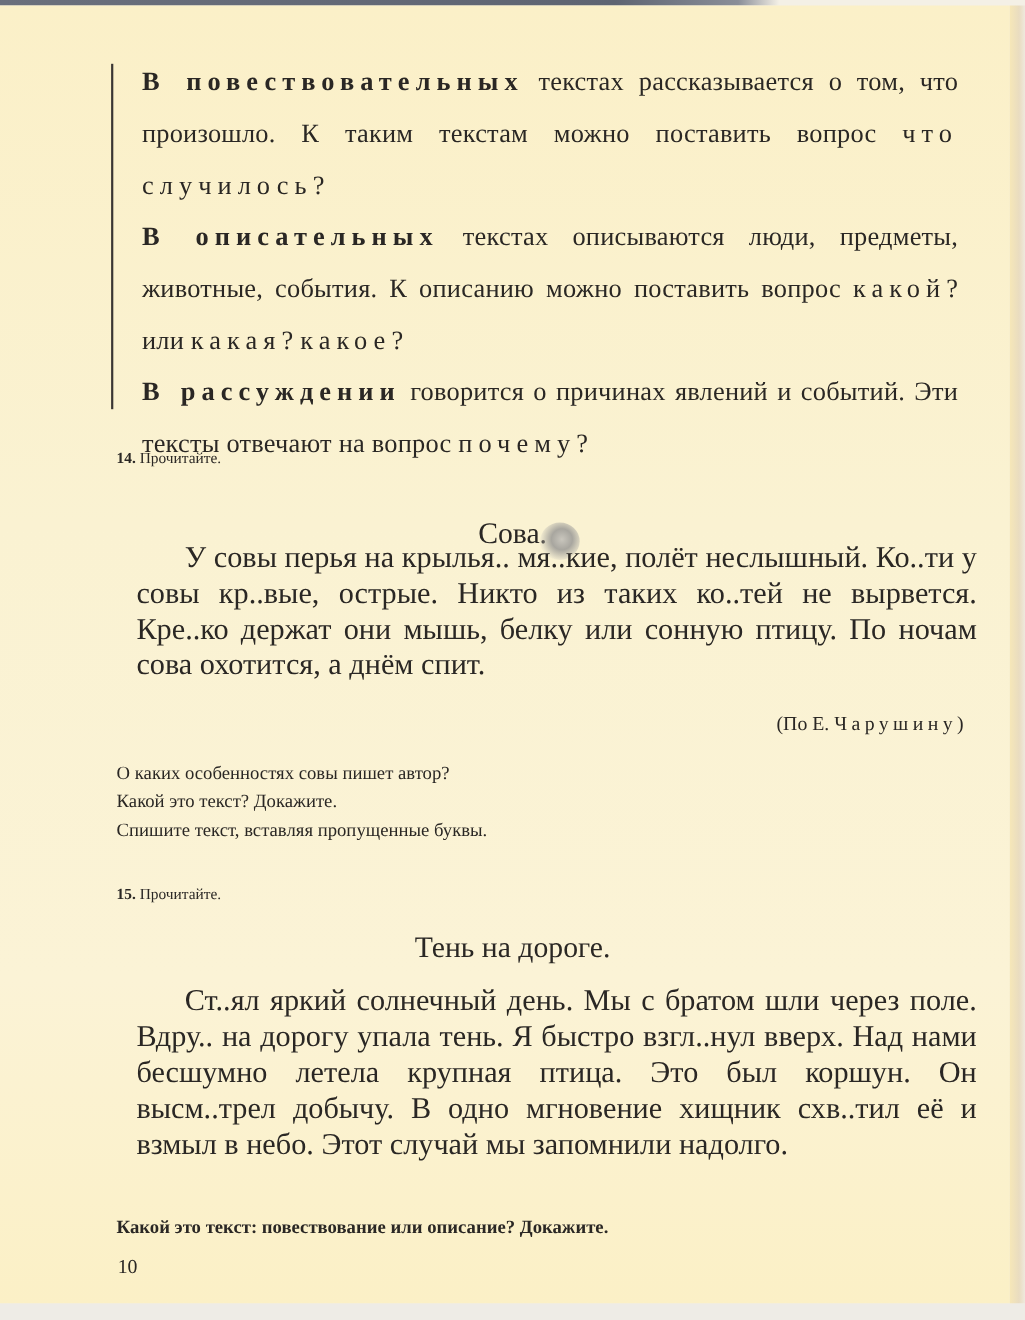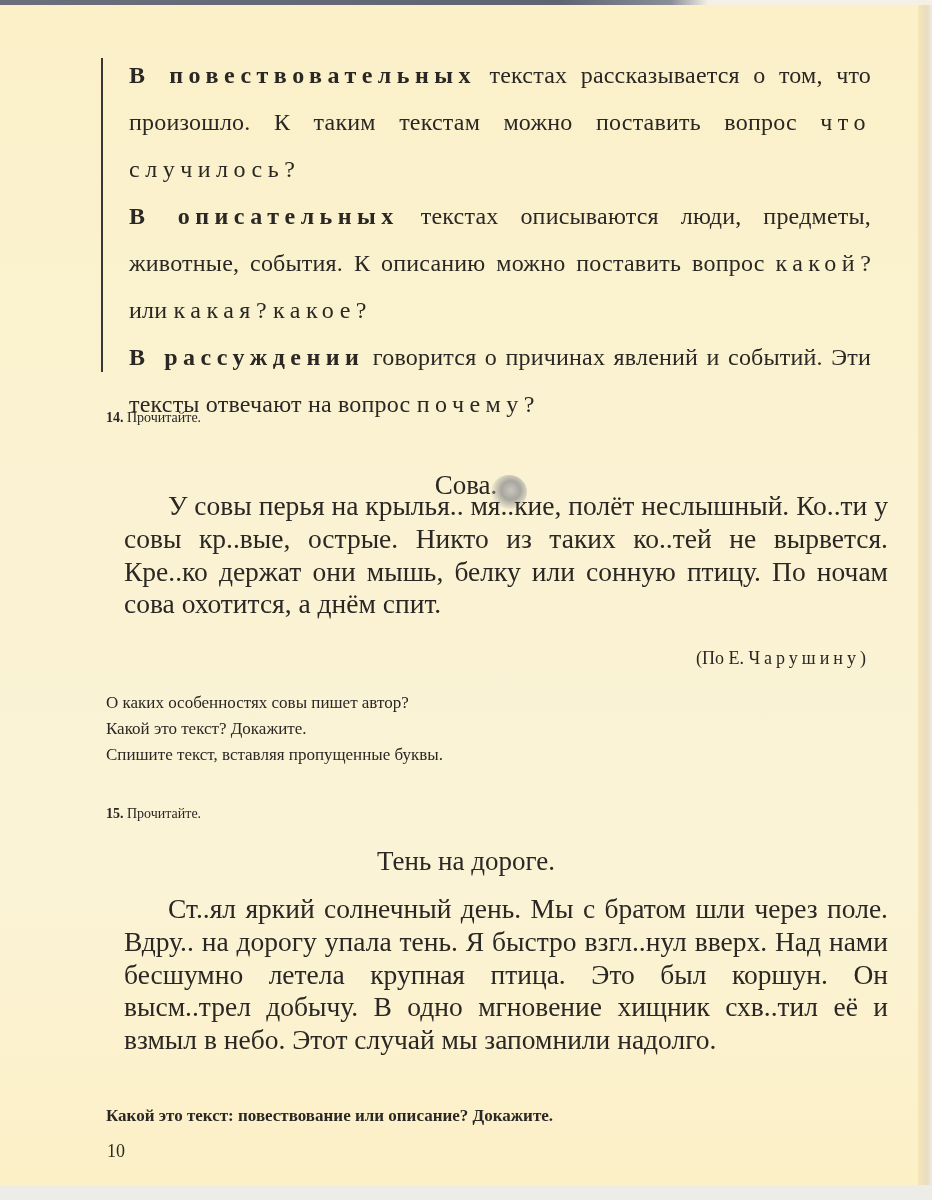--- a/index.html
+++ b/index.html
@@ -46,21 +46,21 @@
     position:absolute; left:0; width:932px; text-align:center;
     font-family:"Liberation Serif", serif; font-size:27px;
   }
   .body-text {
     position:absolute; left:106px; width:764px;
     font-family:"Liberation Serif", serif;
     font-size:27.5px; line-height:32.8px; text-align:justify;margin-left:18px;
   }
   .body-text p { margin:0; text-indent:44px; }
   .author {
-    position:absolute; right:66px; top:648px;
+    position:absolute; right:56px; top:648px;
     font-family:"Liberation Serif", serif; font-size:18px;
   }
   .author .sp2 { letter-spacing:4px; }
   .questions {
     position:absolute; left:106px;
     font-family:"Liberation Serif", serif; font-size:17px; line-height:26px;
   }
   .questions div { margin:0; }
   .page-num {
     position:absolute; left:107px; top:1141px;

